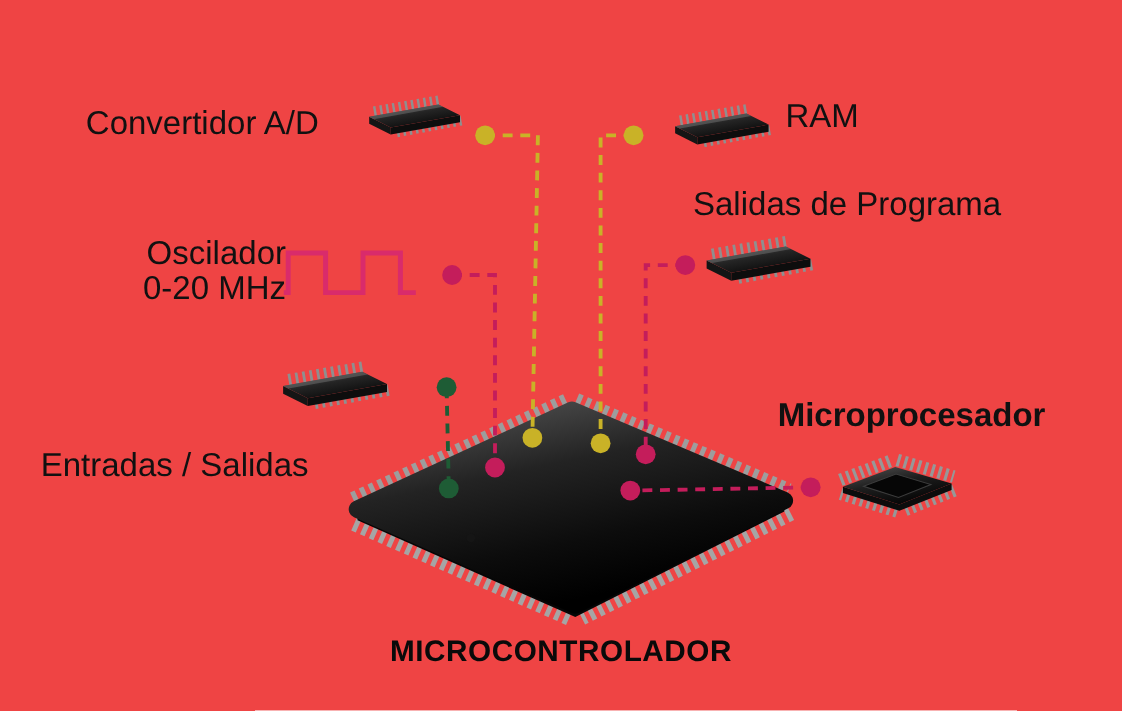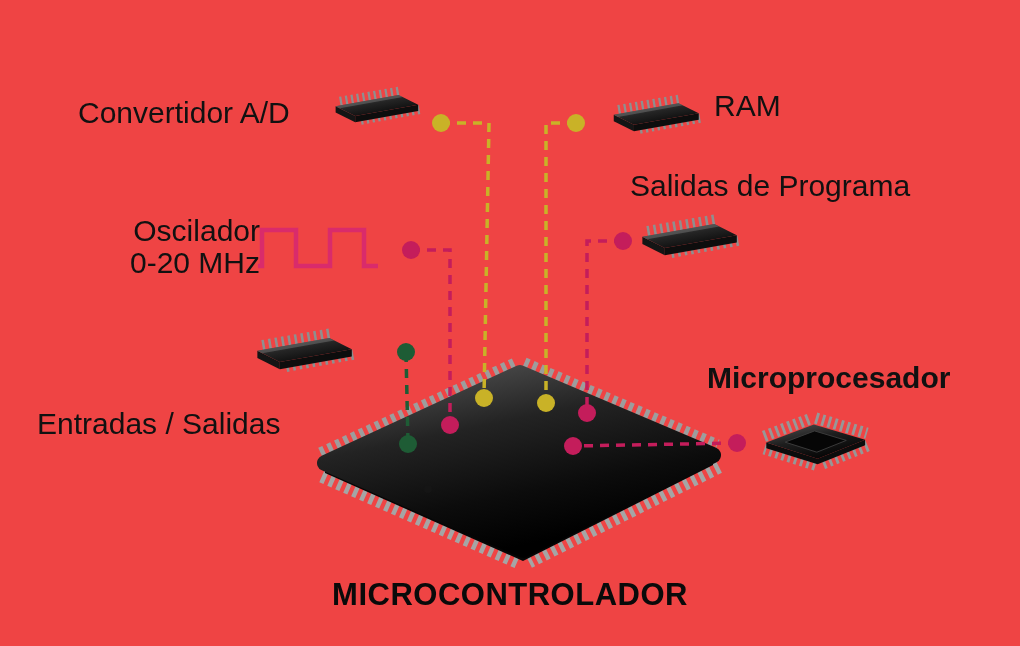--- a/index.html
+++ b/index.html
@@ -29,21 +29,21 @@
     z-index: 2;
   }
   .label.bold { font-weight: bold; margin-left: 12px; }
   .label.center { text-align: right; }
   .mcu-title {
     position: absolute;
     left: 0;
     top: 577px;
     width: 100%;
     text-align: center;
-    font-size: 31px;
+    font-size: 27px;
     font-weight: bold;
     letter-spacing: 0.5px;
     color: #0a0a0a;
     z-index: 2;
   }
 </style>
 </head>
 <body>
 
 <div class="stage">

